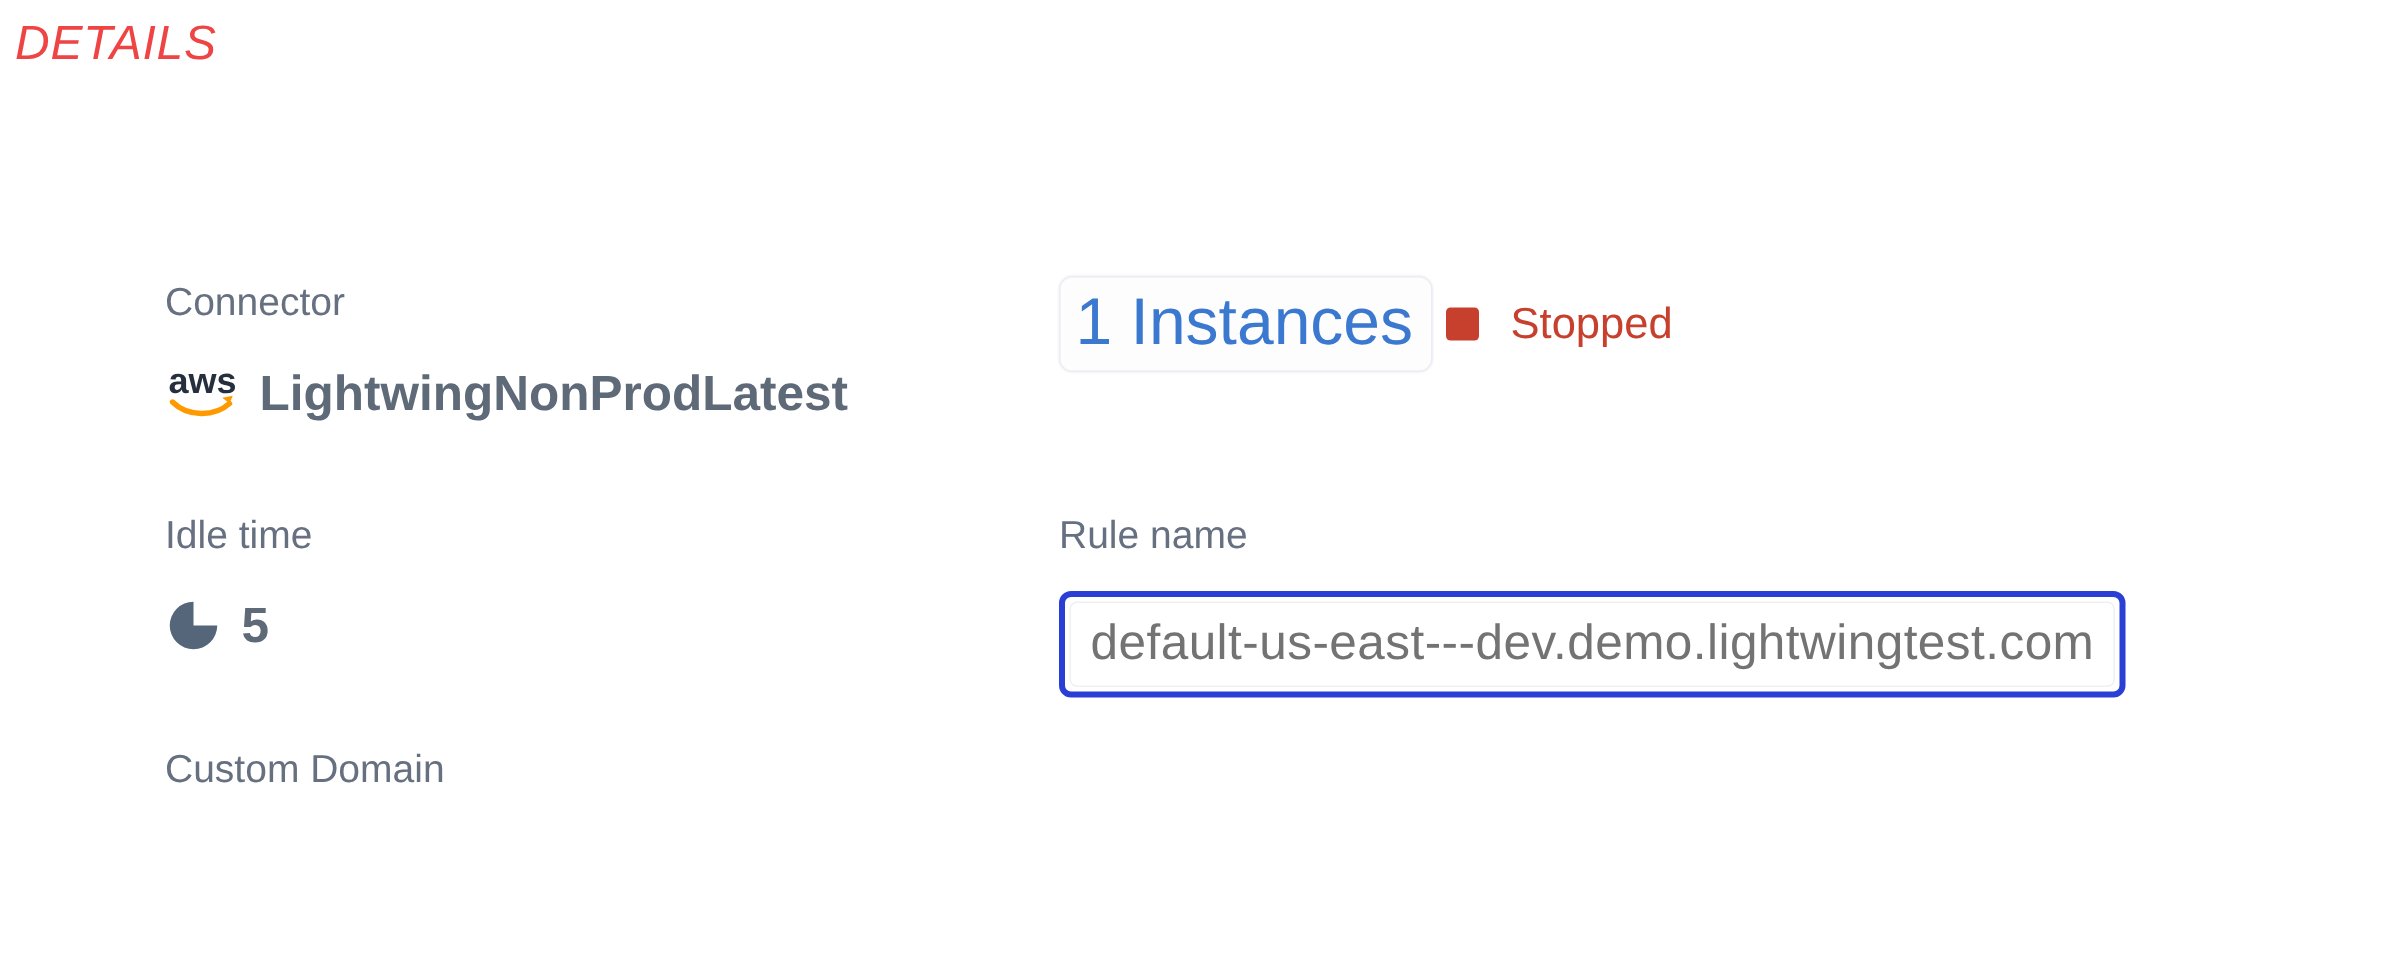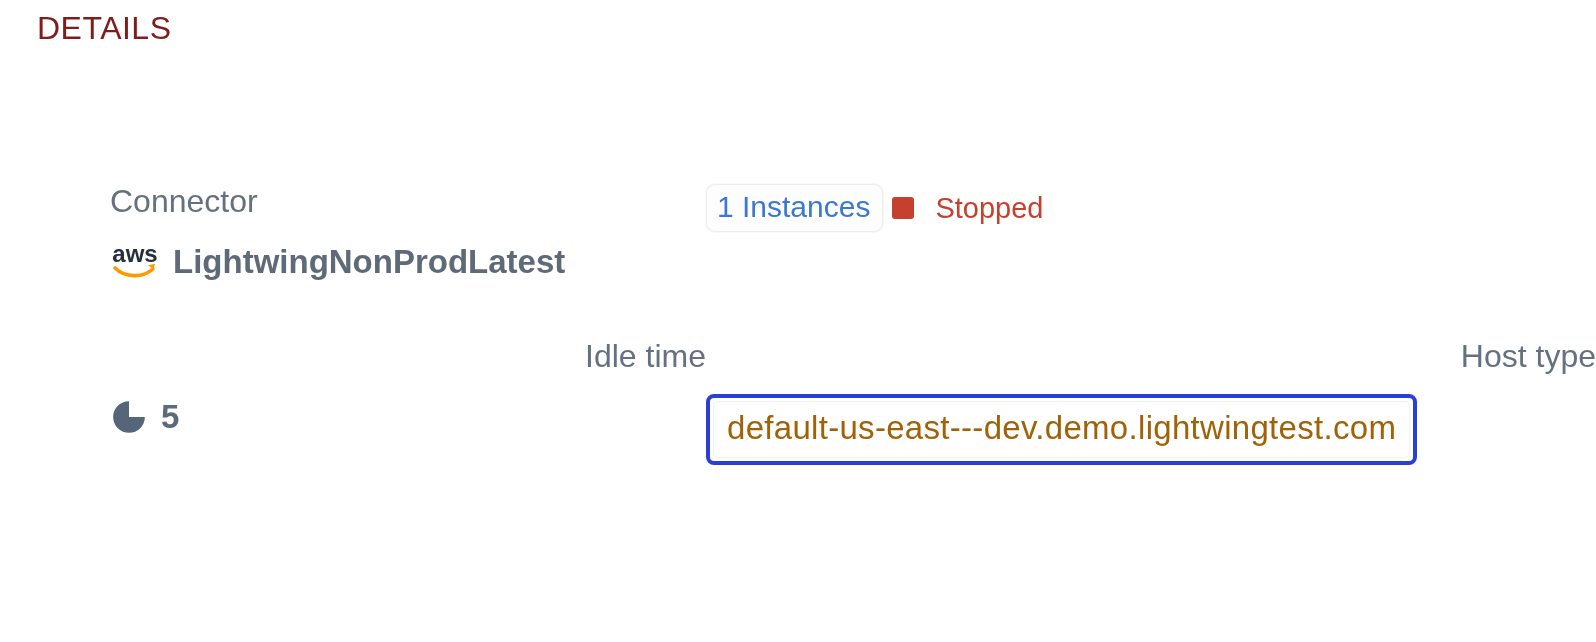--- a/index.html
+++ b/index.html
@@ -5,38 +5,39 @@
   * { box-sizing: border-box; }
   html, body { margin: 0; padding: 0; }
   body {
     width: 1596px;
     height: 642px;
     background: #ffffff;
     font-family: "Liberation Sans", sans-serif;
     overflow: hidden;
   }
   .panel-title {
-    margin: 10px 0 0 37px;
+    margin: 10px 0 0 10px;
     font-size: 32px;
     font-weight: 500;
     letter-spacing: 0.5px;
-    color: #7f1d1d;
+    color: #ef4444;
     line-height: 36px;
+    font-style: italic;
   }
   .details-grid {
     display: grid;
     grid-template-columns: 596px auto;
     margin: 138px 0 0 110px;
   }
   .field { }
   .r1 { margin-bottom: 54px; }
-  .r2 { margin-bottom: 30px; text-align: right; }
+  .r2 { margin-bottom: 30px; }
   .r3 { margin-bottom: 0; }
   .field-label {
-    font-size: 32px;
+    font-size: 26px;
     color: #667080;
     line-height: 34px;
     margin-bottom: 21px;
   }
   .field-value {
     display: flex;
     align-items: center;
     gap: 13px;
     font-size: 33px;
     color: #5f6a79;
@@ -52,21 +53,21 @@
   }
   
   .icon-wrap { display: inline-flex; align-items: center; line-height: 0; }
   
   .instances-pill {
     display: inline-block;
     border: 1px solid #ececf2;
     box-shadow: 0 0 0 1px #f7f7fa;
     border-radius: 9px;
     padding: 5px 12px 7px 10px;
-    font-size: 30px;
+    font-size: 44px;
     color: #3a79cf;
     background: #fdfdfe;
     cursor: pointer;
     text-align: right;
   }
   .status-square {
     width: 22px;
     height: 22px;
     border-radius: 3px;
     background: #c7402e;
@@ -87,21 +88,21 @@
     background: #ffffff;
     cursor: pointer;
   }
   .domain-inner {
     display: block;
     border: 1px solid #eef0f4;
     border-radius: 5px;
     padding: 6px 13px 9px 13px;
     font-size: 33px;
     letter-spacing: 0.3px;
-    color: #a16207;
+    color: #737373;
     white-space: nowrap;
     line-height: 40px;
   }
   .value-text { line-height: 40px; font-weight: bold; }
 </style>
 </head>
 <body>
 
 <div>
 
@@ -137,26 +138,27 @@
         <span class="icon-wrap">
           <svg width="38" height="38" viewBox="0 0 24 24">
             <path d="M12 12 L12 2 A10 10 0 1 0 22 12 Z" fill="#55657a"></path>
           </svg>
         </span>
         <span class="value-text">5</span>
       </div>
     </div>
 
     <div class="field r2">
-      <div class="field-label">Host type</div>
+      <div class="field-label">Rule name</div>
       <div class="field-value">
         <span class="domain-box">
           <span class="domain-inner">default-us-east---dev.demo.lightwingtest.com</span>
         </span>
       </div>
     </div>
 
 
     <div class="field r3">
+      <div class="field-label">Custom Domain</div>
     </div>
 
   </div>
 </div>
 
 </body></html>

